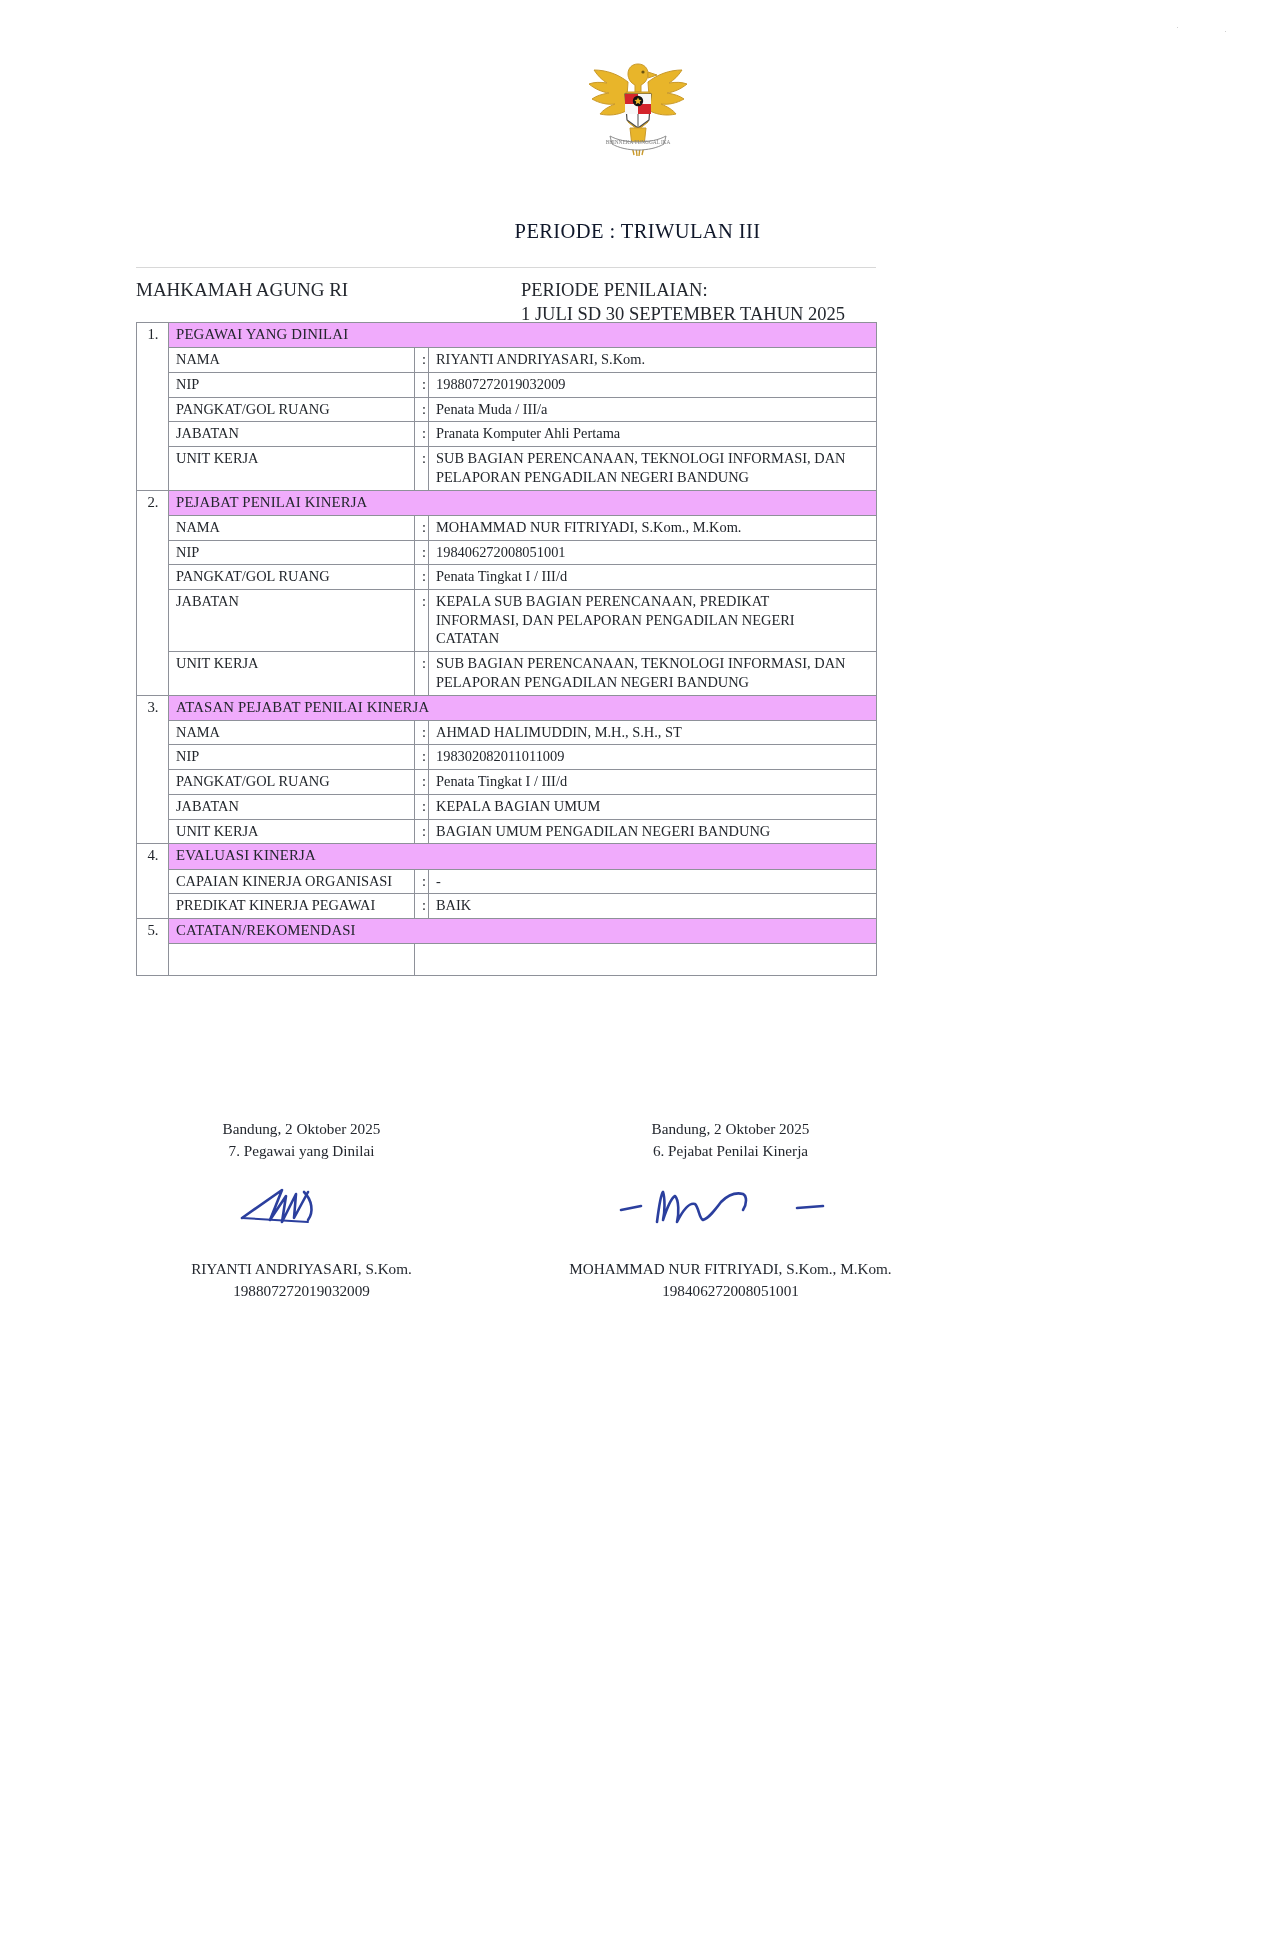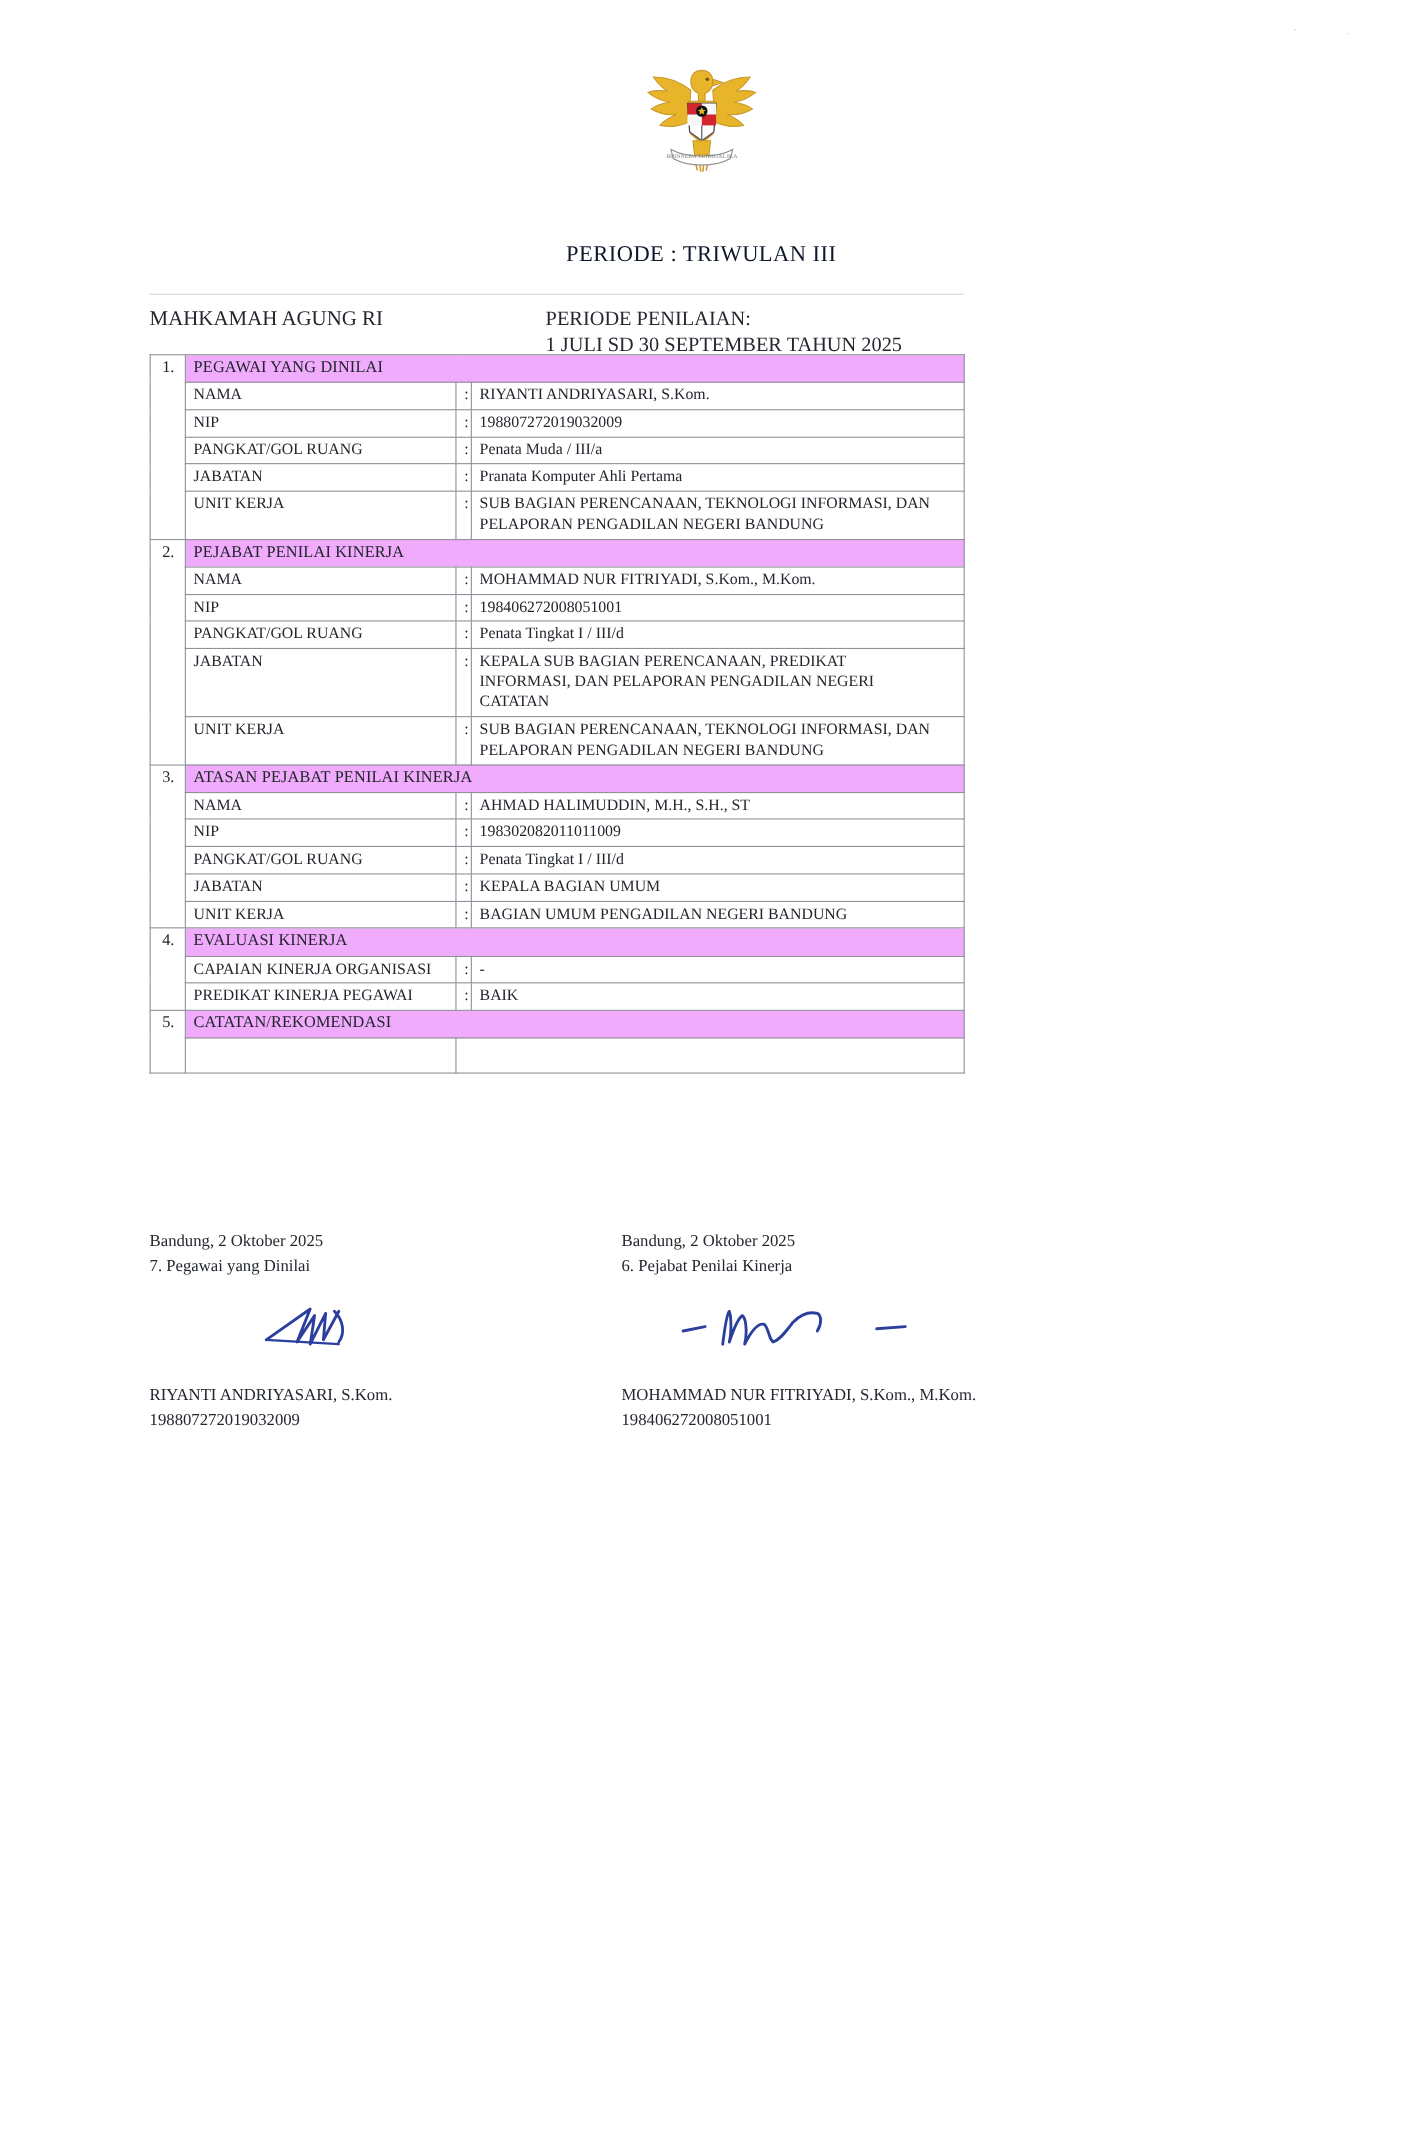--- a/index.html
+++ b/index.html
@@ -72,20 +72,21 @@
     background: #d8d8d8;
   }
 
   
   .org-row {
     position: absolute;
     left: 136px;
     top: 279px;
     width: 740px;
     display: flex;
+    gap: 25px;
   }
   .org-name {
     font-size: 19px;
     width: 360px;
     color: #23272e;
     white-space: nowrap;
   }
   .period-box {
     font-size: 18.5px;
     color: #23272e;
@@ -133,21 +134,21 @@
   .sign-area {
     position: absolute;
     left: 136px;
     top: 1118px;
     width: 760px;
     display: flex;
     gap: 0px;
   }
   .sign-col {
     flex: 1;
-    text-align: left;
+    text-align: center;
     font-size: 15.2px;
     color: #23272e;
     line-height: 1.45;
   }
   .sign-col.left { padding-right: 72px; }
   .sign-col.right { padding-left: 26px; }
   .sign-gap { height: 96px; position: relative; }
   .sig-svg { position: absolute; left: 50%; transform: translateX(-50%); top: 4px; }
   .sign-name { white-space: nowrap; }
   .sign-nip  { white-space: nowrap; }

